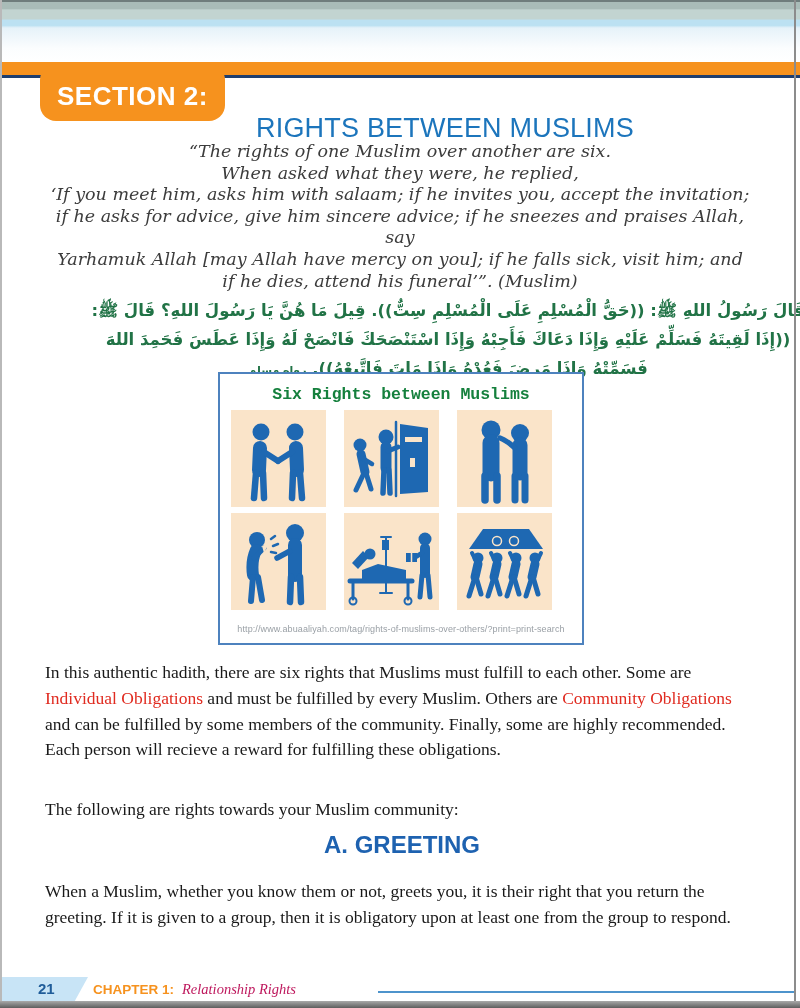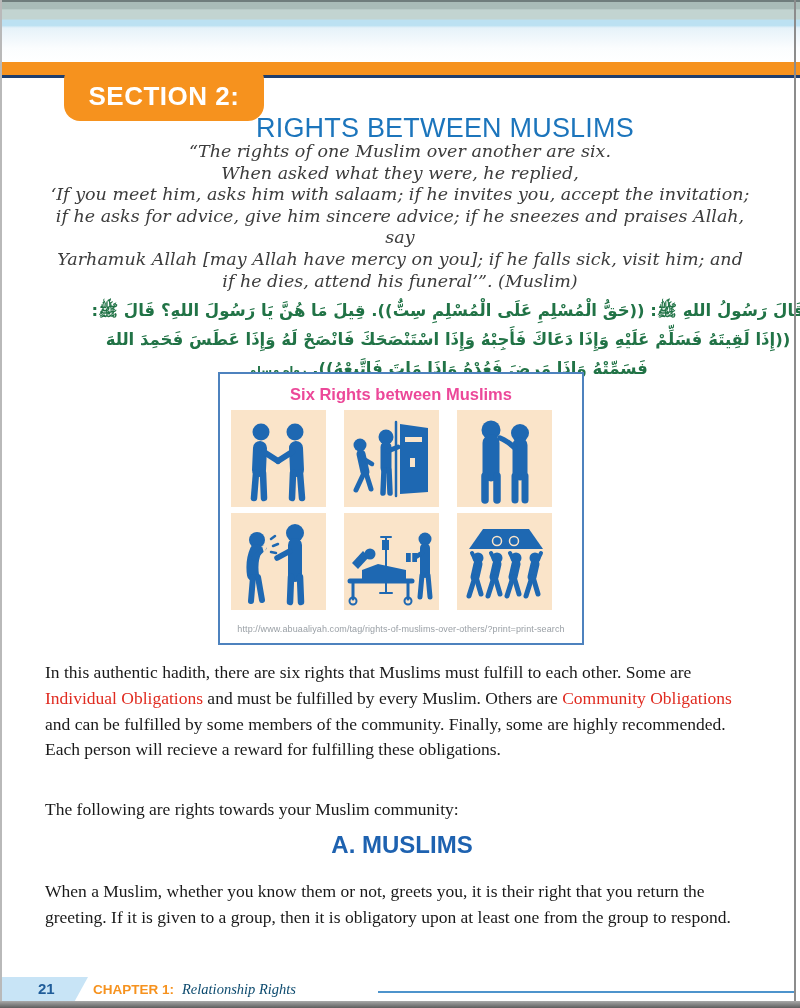--- a/index.html
+++ b/index.html
@@ -22,21 +22,21 @@
   
   .top-band {
     position:absolute; left:0; top:0; width:800px; height:62px;
     background: linear-gradient(180deg,
       #a9bcb8 0%, #a9bcb8 14%, #c2d4d1 16%, #c2d4d1 30%,
       #bce1f2 33%, #bce1f2 41%, #e6f2f9 45%, #fbfdfe 78%, #ffffff 100%);
   }
   .orange-bar { position:absolute; left:0; top:62px; width:800px; height:13px; background:#F6921E; }
   .navy-line  { position:absolute; left:0; top:75px; width:800px; height:3px; background:#1D3E6F; }
   .section-box {
-    position:absolute; left:64px; top:64px; width:200px; height:57px;
+    position:absolute; left:40px; top:64px; width:185px; height:57px;
     background:#F6921E; border-radius:16px; z-index:5;
     display:flex; align-items:center; justify-content:center; padding-top:8px;
   }
   .section-box span {
     color:#ffffff; font-family:"Liberation Sans", sans-serif;
     font-weight:bold; font-size:26px; letter-spacing:0.5px;
   }
   .section-title {
     position:absolute; left:256px; top:85px; z-index:5;
     color:#1C75BC; font-family:"Liberation Sans", sans-serif;
@@ -60,22 +60,22 @@
   }
   .hadith-ar .ar-src { font-size:11px; font-weight:bold; }
 
   
   .figure {
     position:absolute; left:218px; top:372px; width:366px; height:273px;
     border:2px solid #4D82BE; background:#ffffff;
   }
   .fig-title {
     position:absolute; left:0; top:11px; width:100%;
-    text-align:center; color:#ec4899;
-    font-family:Liberation Sans, sans-serif; font-weight:bold; font-size:16.5px;
+    text-align:center; color:#15803d;
+    font-family:Liberation Mono, monospace; font-weight:bold; font-size:16.5px;
   }
   .tile {
     position:absolute; width:95px; height:97px; background:#FAE4C9;
   }
   .tile svg { width:95px; height:97px; display:block; }
   .t1 { left:11px;  top:36px;  }
   .t2 { left:124px; top:36px;  }
   .t3 { left:237px; top:36px;  }
   .t4 { left:11px;  top:139px; }
   .t5 { left:124px; top:139px; }
@@ -112,21 +112,21 @@
     position:absolute; left:38px; top:980px;
     color:#1F5C99; font-family:"Liberation Sans", sans-serif;
     font-weight:bold; font-size:15px;
   }
   .foot-text { position:absolute; left:93px; top:980px; white-space:nowrap; }
   .foot-chapter-label {
     color:#F6921E; font-family:"Liberation Sans", sans-serif;
     font-weight:bold; font-size:13.5px;
   }
   .foot-chapter-title {
-    color:#0c4a6e; font-family:"Liberation Serif", serif;
+    color:#be185d; font-family:"Liberation Serif", serif;
     font-style:italic; font-size:14.5px; margin-left:4px;
   }
   .foot-line {
     position:absolute; left:378px; top:991px; width:416px; height:2px;
     background:#4D94CC;
   }
 </style>
 </head>
 <body>
 
@@ -289,21 +289,21 @@
       </svg>
     </div>
 
     <div class="fig-caption">http://www.abuaaliyah.com/tag/rights-of-muslims-over-others/?print=print-search</div>
   </div>
 
   <p class="body-p p-intro"><span>In this authentic hadith, there are six rights that Muslims must fulfill to each other. Some are </span><span class="red">Individual Obligations</span><span> and must be fulfilled by every Muslim. Others are </span><span class="red">Community Obligations</span><span> and can be fulfilled by some members of the community. Finally, some are highly recommended. Each person will recieve a reward for fulfilling these obligations.</span></p>
 
   <p class="body-p p-following">The following are rights towards your Muslim community:</p>
 
-  <h2 class="greeting-h">A. MUSLIMS</h2>
+  <h2 class="greeting-h">A. GREETING</h2>
 
   <p class="body-p p-greeting">When a Muslim, whether you know them or not, greets you, it is their right that you return the greeting. If it is given to a group, then it is obligatory upon at least one from the group to respond.</p>
 
   <div class="foot-shape"></div>
   <div class="foot-num">21</div>
   <div class="foot-text">
     <span class="foot-chapter-label">CHAPTER 1:</span>
     <span class="foot-chapter-title">Relationship Rights</span>
   </div>
   <div class="foot-line"></div>

